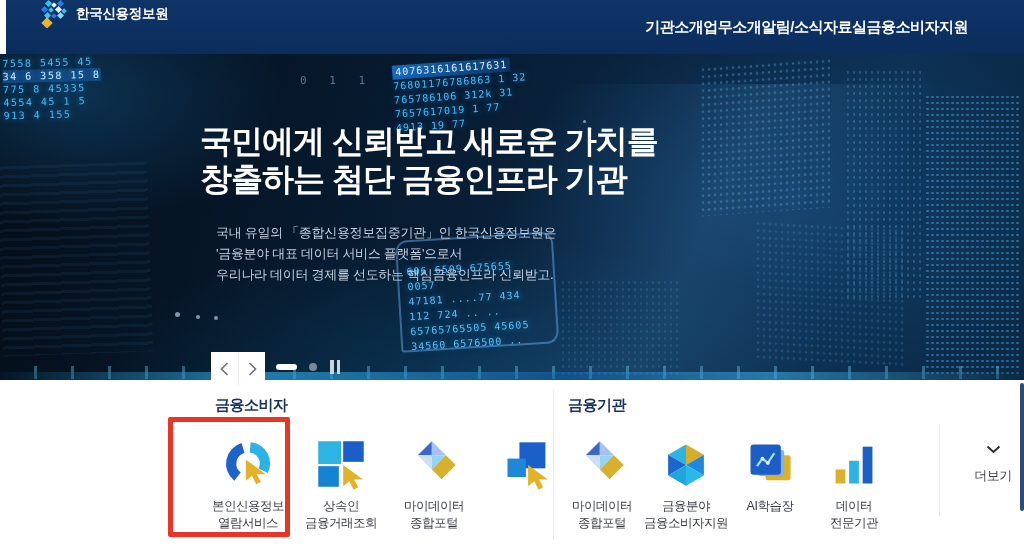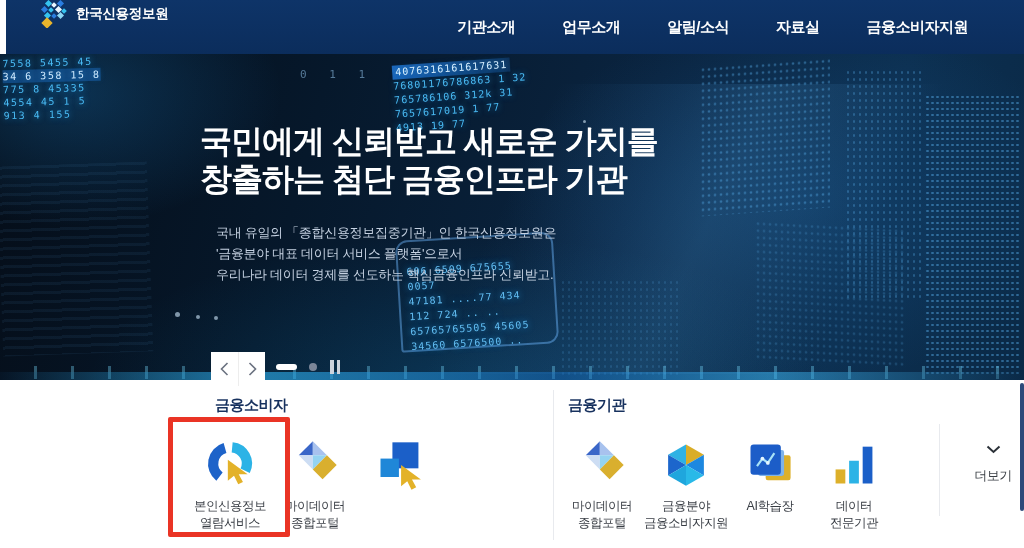--- a/index.html
+++ b/index.html
@@ -9,21 +9,21 @@
     font-family:"Liberation Sans", sans-serif;
   }
   
   .header {
     position:absolute; left:6px; top:0; width:1024px; height:54px;
     background:linear-gradient(180deg,#0e3468,#0b2d5c);
     display:flex; align-items:flex-start; z-index:4;padding-left:13px;
   }
   .logo { display:flex; align-items:center; gap:9px; margin-left:18px; cursor:pointer; }
   .logo-text { color:#fff; font-size:13.5px; font-weight:700; letter-spacing:-0.3px; }
-  .nav { position:absolute; right:62px; top:0; height:54px; display:flex; align-items:center; gap:47px; }
+  .nav { position:absolute; right:62px; top:0; height:54px; display:flex; align-items:center; }
   .nav-item { color:#fff; font-size:15px; font-weight:700; letter-spacing:-0.5px; cursor:pointer; white-space:nowrap; }
   
   .hero {
     position:absolute; left:0; top:54px; width:1024px; height:326px; overflow:hidden;
     background:linear-gradient(105deg,#050d18 0%,#06182b 30%,#0a2440 60%,#0c2f50 82%,#0a2946 100%);
   }
   .hero::before {
     content:""; position:absolute; inset:0;
     background:
       radial-gradient(420px 260px at 78% 45%, rgba(40,130,210,.20), transparent 70%),
@@ -38,21 +38,21 @@
   .d5 { left:560px; top:225px;width:120px; height:100px; opacity:.22; }
   .rack {
     position:absolute; left:0; top:110px; width:150px; height:190px; opacity:.55; transform:rotate(-2deg);
     background:repeating-linear-gradient(180deg, rgba(70,130,180,.18) 0 3px, transparent 3px 9px);
   }
   .beam { position:absolute; left:300px; top:30px; width:724px; height:290px;
     background:linear-gradient(115deg, transparent 30%, rgba(70,150,220,.10) 45%, rgba(90,170,230,.16) 55%, transparent 75%); }
   .digits { font-family:"DejaVu Sans Mono", monospace; color:#49baf3; text-shadow:0 0 6px rgba(30,150,230,.8); }
   .dg-tl { position:absolute; left:3px; top:2px; font-size:10px; letter-spacing:1.5px; line-height:13px; transform:rotate(-1.5deg); }
   .dg-tl .hl-row { background:rgba(25,100,180,.5); color:#cfeaff; }
-  .dg-bin { position:absolute; left:300px; top:14px; font-size:11px; letter-spacing:8px; color:rgba(150,200,240,.55); text-shadow:none; }
+  .dg-bin { position:absolute; left:300px; top:20px; font-size:11px; letter-spacing:8px; color:rgba(150,200,240,.55); text-shadow:none; }
   .dg-tr { position:absolute; left:394px; top:7px; font-size:10px; letter-spacing:1px; line-height:14px; transform:rotate(-4deg); }
   .dg-tr .hl-row { display:inline-block; background:linear-gradient(90deg, rgba(30,110,200,.9), rgba(30,110,200,.25)); color:#d6efff; padding:0 3px; }
   .chip {
     position:absolute; left:398px; top:182px; width:158px; height:112px; transform:rotate(-3.5deg);
     border:2px solid rgba(110,185,255,.45); border-radius:12px 12px 12px 3px;
     font-size:10px; letter-spacing:1px; line-height:15px; padding:22px 6px 0 8px; color:#62bdf2;
   }
   .spot { position:absolute; border-radius:50%; background:#9fb6c9; opacity:.8; }
   .hero-band { position:absolute; left:0; bottom:0; width:100%; height:8px;
     background:linear-gradient(90deg, rgba(10,40,70,.2), rgba(45,170,230,.65) 25%, rgba(25,110,190,.5) 55%, rgba(60,180,240,.55) 75%, rgba(10,40,70,.3)); }
@@ -67,21 +67,21 @@
   .ind-bar { position:absolute; left:276px; top:364px; width:21px; height:6px; border-radius:3px; background:#fff; z-index:6; cursor:pointer; }
   .ind-dot { position:absolute; left:309px; top:363px; width:8px; height:8px; border-radius:50%; background:#7b8698; z-index:6; cursor:pointer; }
   .ind-pause { position:absolute; left:330px; top:360px; width:12px; height:14px; z-index:6; display:flex; gap:3px; cursor:pointer; }
   .ind-pause i { display:block; width:3.5px; height:14px; background:#ccd3dd; }
   
   .services { position:absolute; left:0; top:380px; width:1024px; height:168px; background:#fff; }
   .svc-head { position:absolute; font-size:15px; font-weight:700; color:#17315e; letter-spacing:-0.5px; }
   .h-consumer { left:215px; top:16px;text-align:center; }
   .h-institution { left:568px; top:16px; }
   .svc-row { position:absolute; top:58px; display:flex; }
-  .row-consumer { left:190px; gap:5px; }
+  .row-consumer { left:208px; gap:13px; }
   .row-institution { left:560px; gap:0; }
   .svc { width:80px; text-align:center; cursor:pointer; }
   .row-institution .svc { width:84px; }
   .svc svg { width:52px; height:52px; display:block; margin:0 auto 8px; }
   .svc-label { font-size:12.5px; color:#383d44; line-height:17px; letter-spacing:-0.5px; }
   .v-div { position:absolute; width:1px; background:#e8eaee; }
   .div-mid { left:553px; top:10px; height:150px; }
   .div-more { left:939px; top:44px; height:92px; }
   .more { position:absolute; left:960px; top:60px; width:66px; text-align:center; cursor:pointer; }
   .more-label { font-size:13px; color:#3a3f45; margin-top:9px; letter-spacing:-0.5px; }
@@ -201,20 +201,32 @@
         <path d="M 19.4,9.3 A 15,15 0 0 0 14.3,35.6" fill="none" stroke="#1d63c9" stroke-width="9.5"></path>
         <polygon points="0,0 0,13 3.8,9.9 6.4,15.2 9.3,13.7 6.7,8.9 12.2,8.9" fill="#e3b229" transform="translate(22,20) scale(1.5)"></polygon>
       </svg>
       <div class="svc-label">
         <span>본인신용정보</span><br>
         <span>열람서비스</span>
       </div>
     </div>
     <div class="svc">
       <svg viewBox="0 0 48 48">
+        <rect x="3" y="3" width="21" height="21" fill="#2eb3e5"></rect>
+        <rect x="26" y="3" width="19" height="19" fill="#1c5ec9"></rect>
+        <rect x="3" y="26" width="19" height="19" fill="#1583d4"></rect>
+        <polygon points="0,0 0,13 3.8,9.9 6.4,15.2 9.3,13.7 6.7,8.9 12.2,8.9" fill="#e3b229" transform="translate(26,25) scale(1.5)"></polygon>
+      </svg>
+      <div class="svc-label">
+        <span>상속인</span><br>
+        <span>금융거래조회</span>
+      </div>
+    </div>
+    <div class="svc">
+      <svg viewBox="0 0 48 48">
         <polygon points="9,16 22,3 22,16" fill="#3a66c8"></polygon>
         <polygon points="22,3 35,16 22,16" fill="#a8c2ee"></polygon>
         <polygon points="9,16 22,16 22,29" fill="#cdddf3"></polygon>
         <polygon points="22,16 35,16 22,29" fill="#94d3f1"></polygon>
         <polygon points="22,29 35,16 44,25 31,38" fill="#d9af2e"></polygon>
       </svg>
       <div class="svc-label">
         <span>마이데이터</span><br>
         <span>종합포털</span>
       </div>

